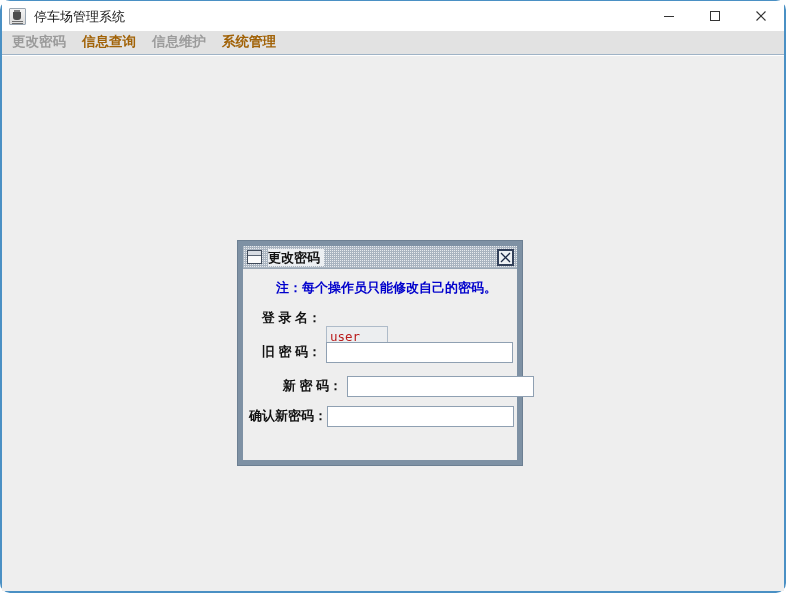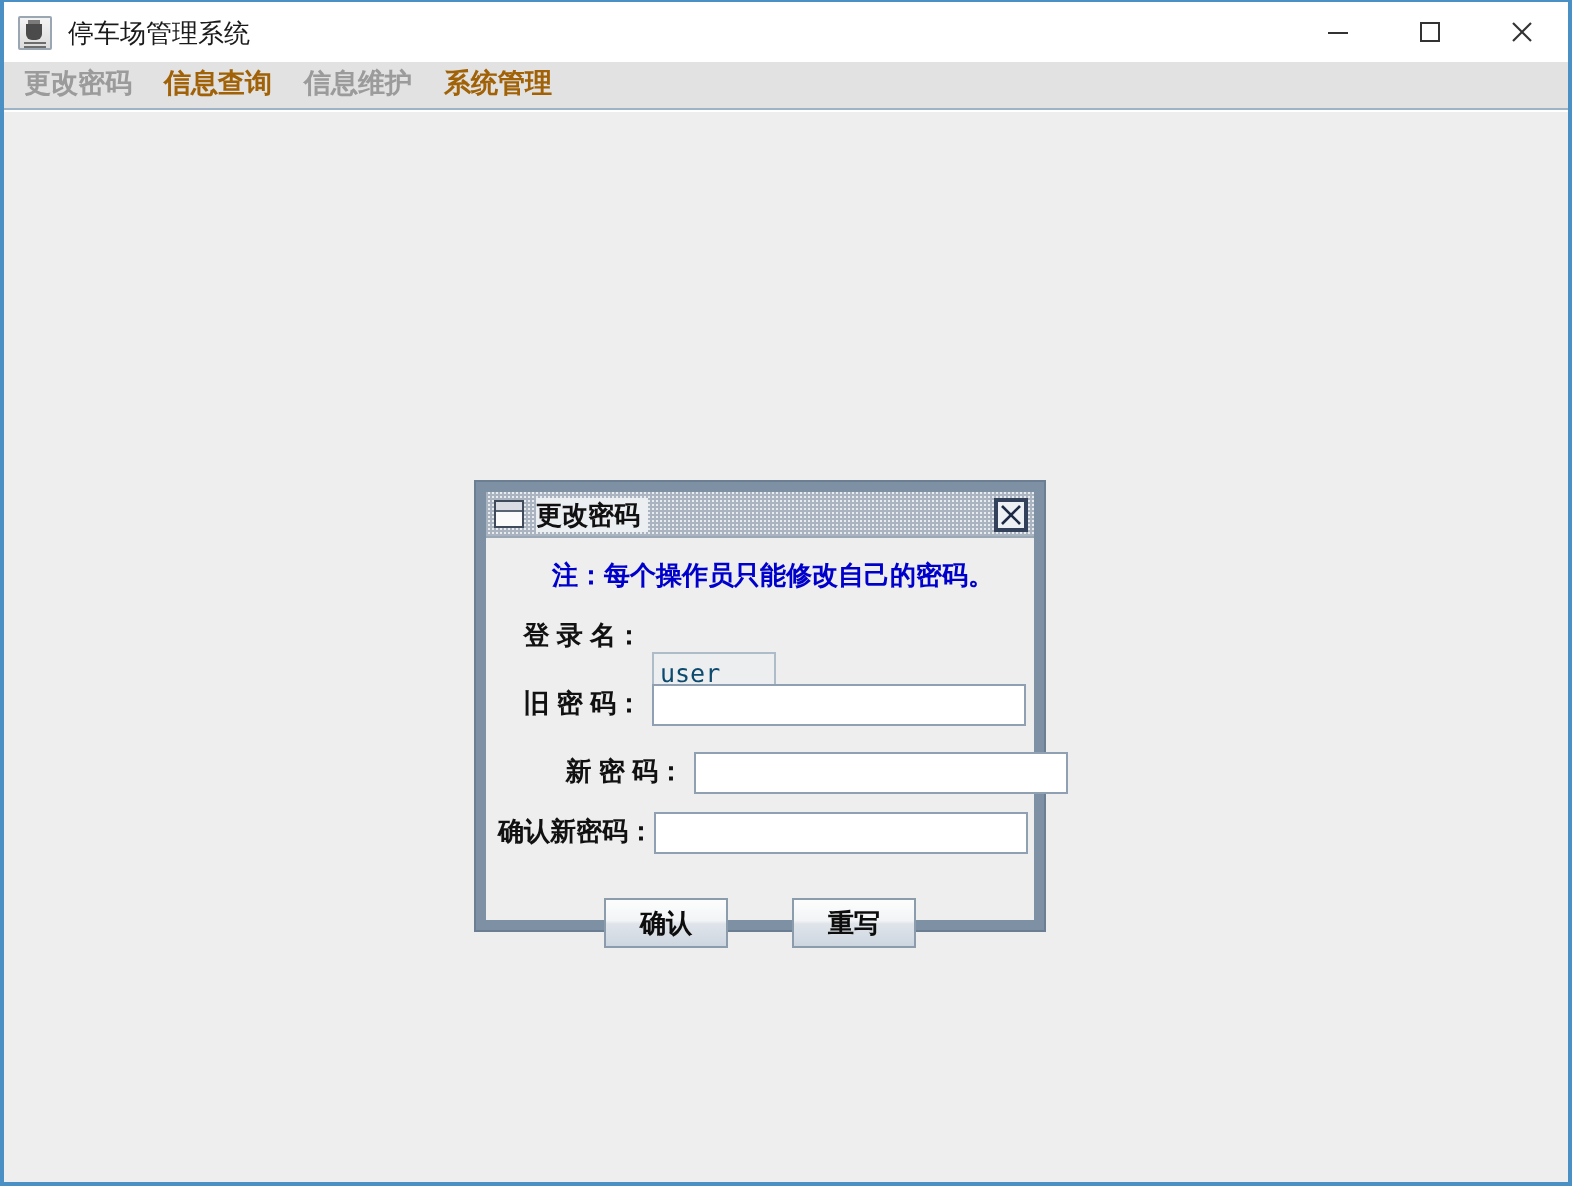--- a/index.html
+++ b/index.html
@@ -23,20 +23,21 @@
     width: 786px;
     height: 593px;
     box-sizing: border-box;
     border-left: 2px solid #4a90c4;
     border-right: 2px solid #4a90c4;
     border-bottom: 2px solid #4a90c4;
     border-top: 1px solid #4a90c4;
     background: #eeeeee;
     display: flex;
     flex-direction: column;
+    border-radius: 10px;
   }
 
   
   #titlebar {
     height: 30px;
     min-height: 30px;
     background: #ffffff;
     display: flex;
     align-items: center;
     position: relative;
@@ -233,21 +234,21 @@
     font-family: "DejaVu Sans Mono", monospace;
     font-size: 12.5px;
     color: #222222;
     padding: 0 3px;
     outline: none;
   }
   .form-field.readonly {
     background: #eceef0;
     border: 1px solid #aebbc9;
     width: 62px;
-    color: #0c4a6e;
+    color: #b91c1c;
     margin-top: 37px;
   }
   .form-field.wide { width: 187px; }
 
   #button-row {
     position: absolute;
     left: 0;
     top: 180px;
     width: 100%;
     display: flex;
@@ -352,23 +353,19 @@
         <div class="form-row" style="top:106px;padding-left:21px;">
           <div class="form-label">新 密 码：</div>
           <input class="form-field wide" type="text" value="" style="">
         </div>
 
         <div class="form-row" style="top:136px;">
           <div class="form-label" style="width:84px;">确认新密码：</div>
           <input class="form-field wide" style="margin-left: 0px;" type="text" value="">
         </div>
 
-        <div id="button-row">
-          <button class="dlg-button">确认</button>
-          <button class="dlg-button">重写</button>
-        </div>
 
       </div>
     </div>
 
 
   </div>
 </div>
 
 </body></html>

